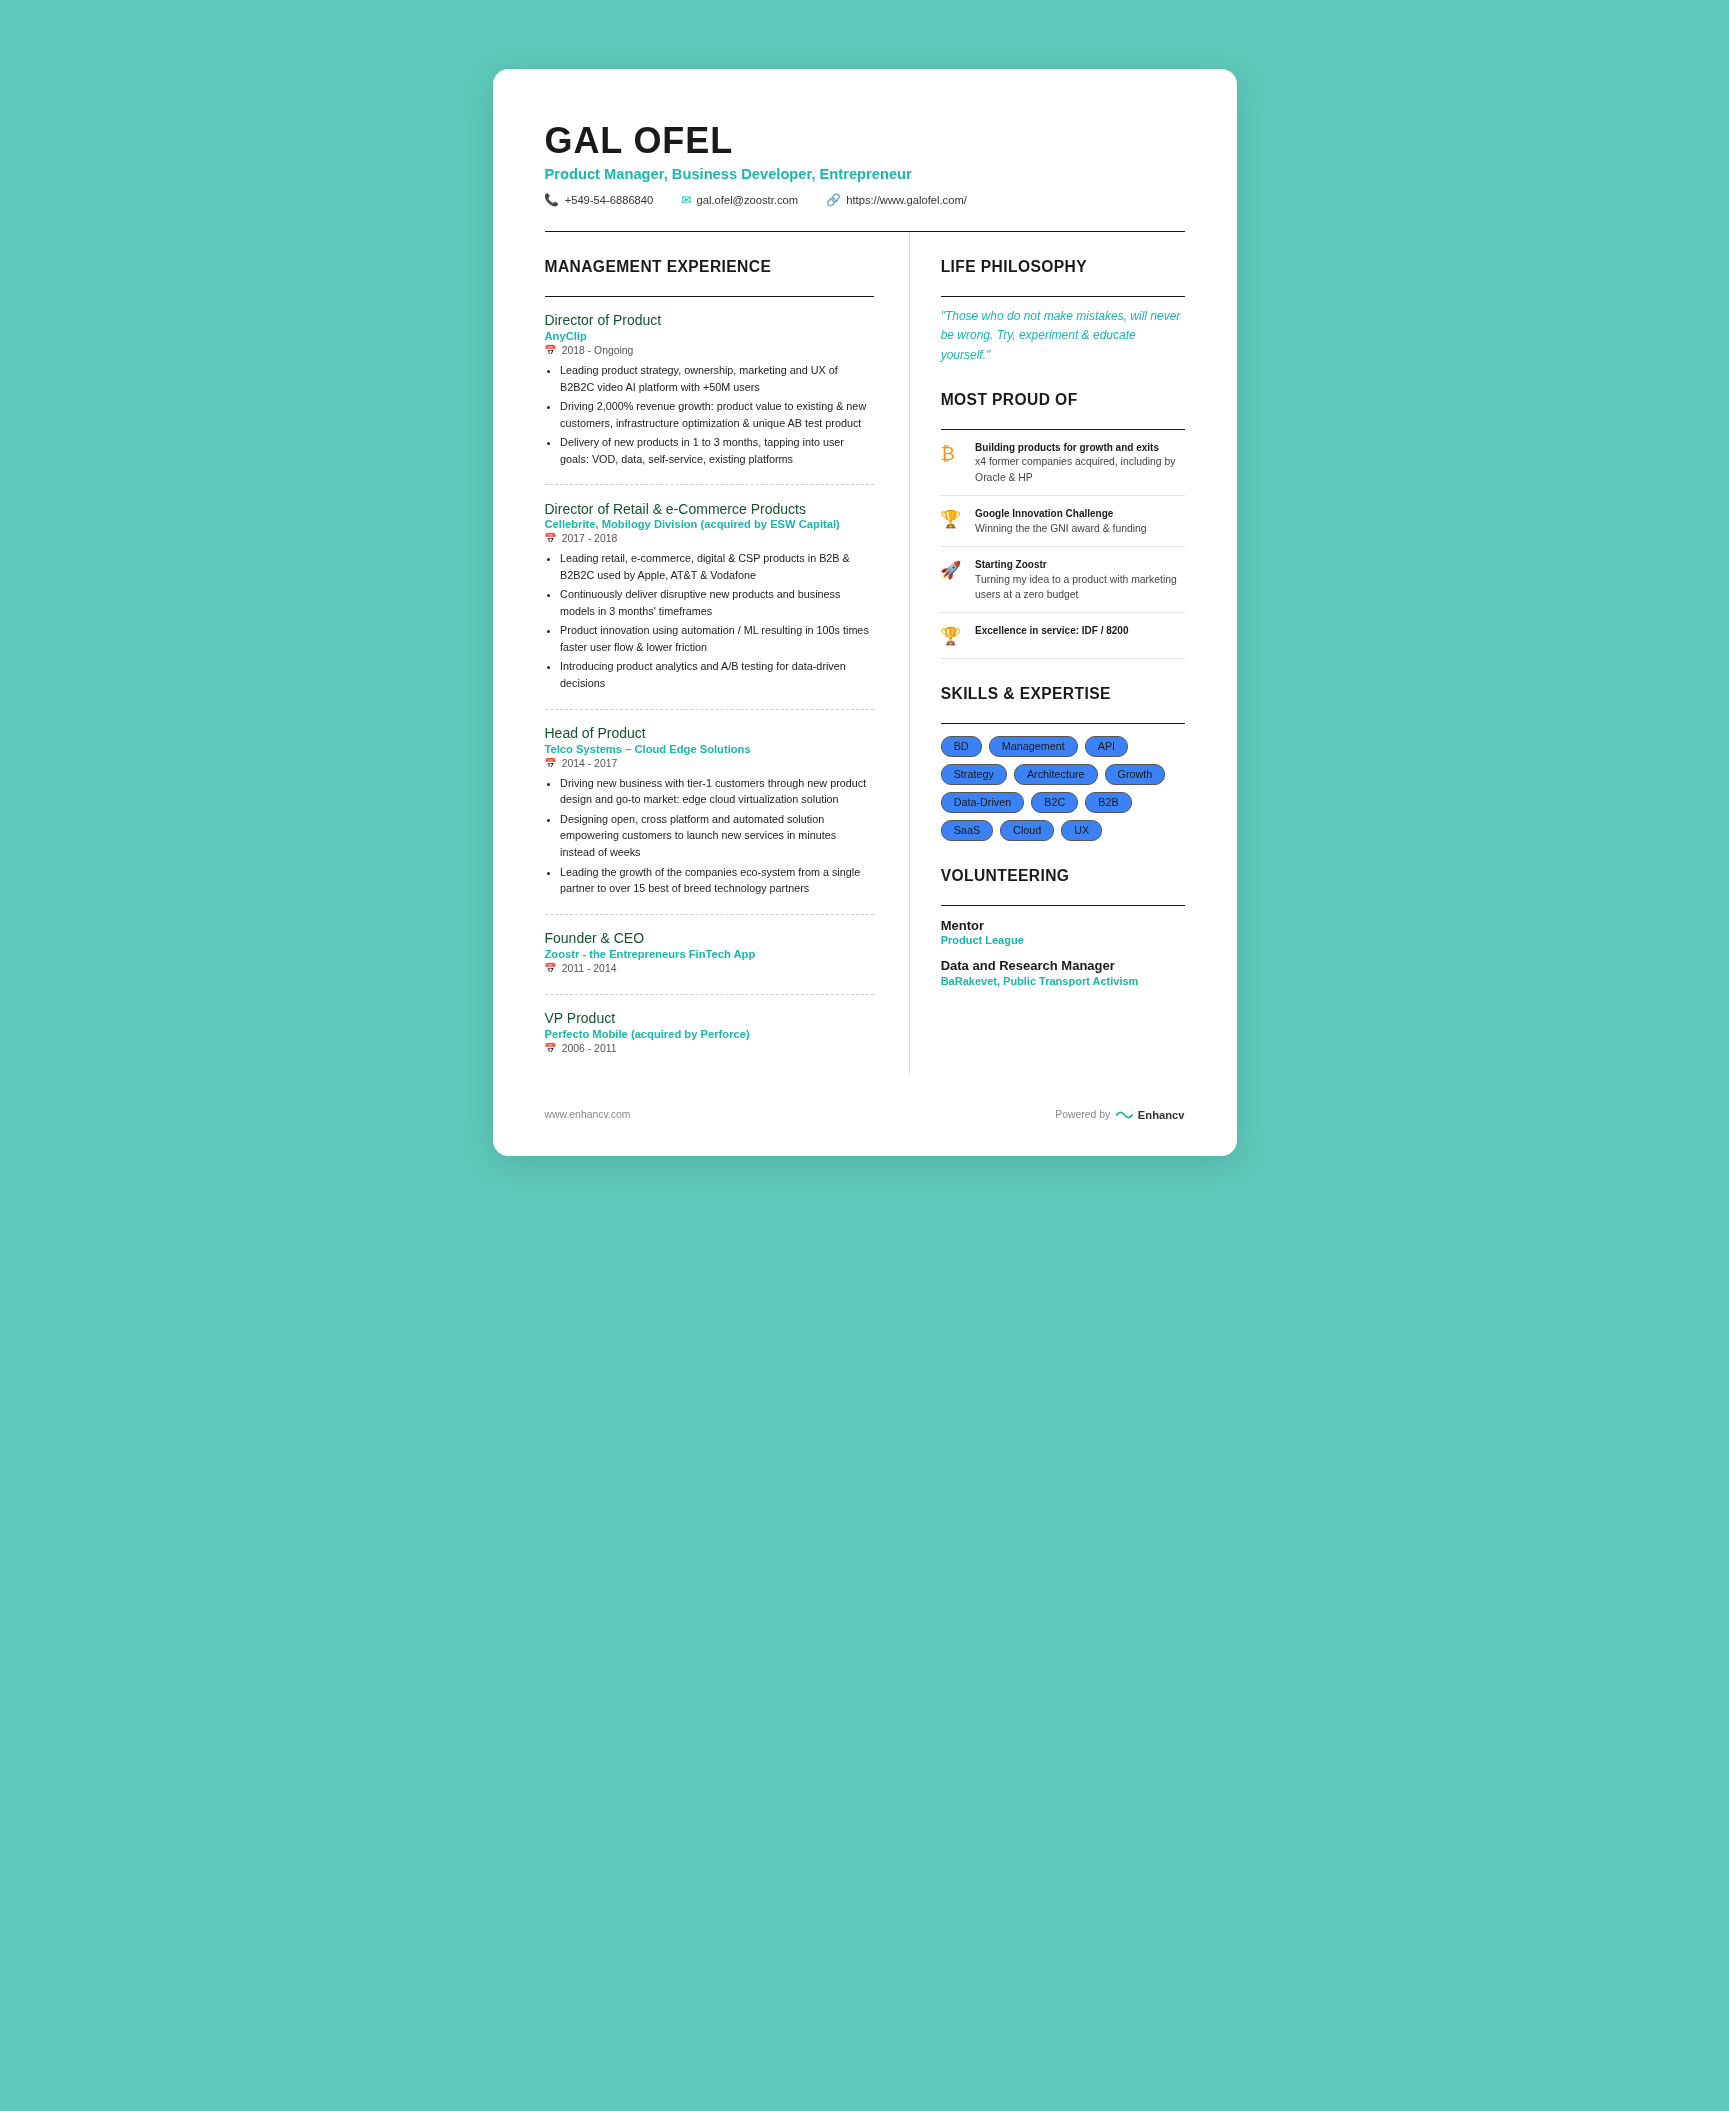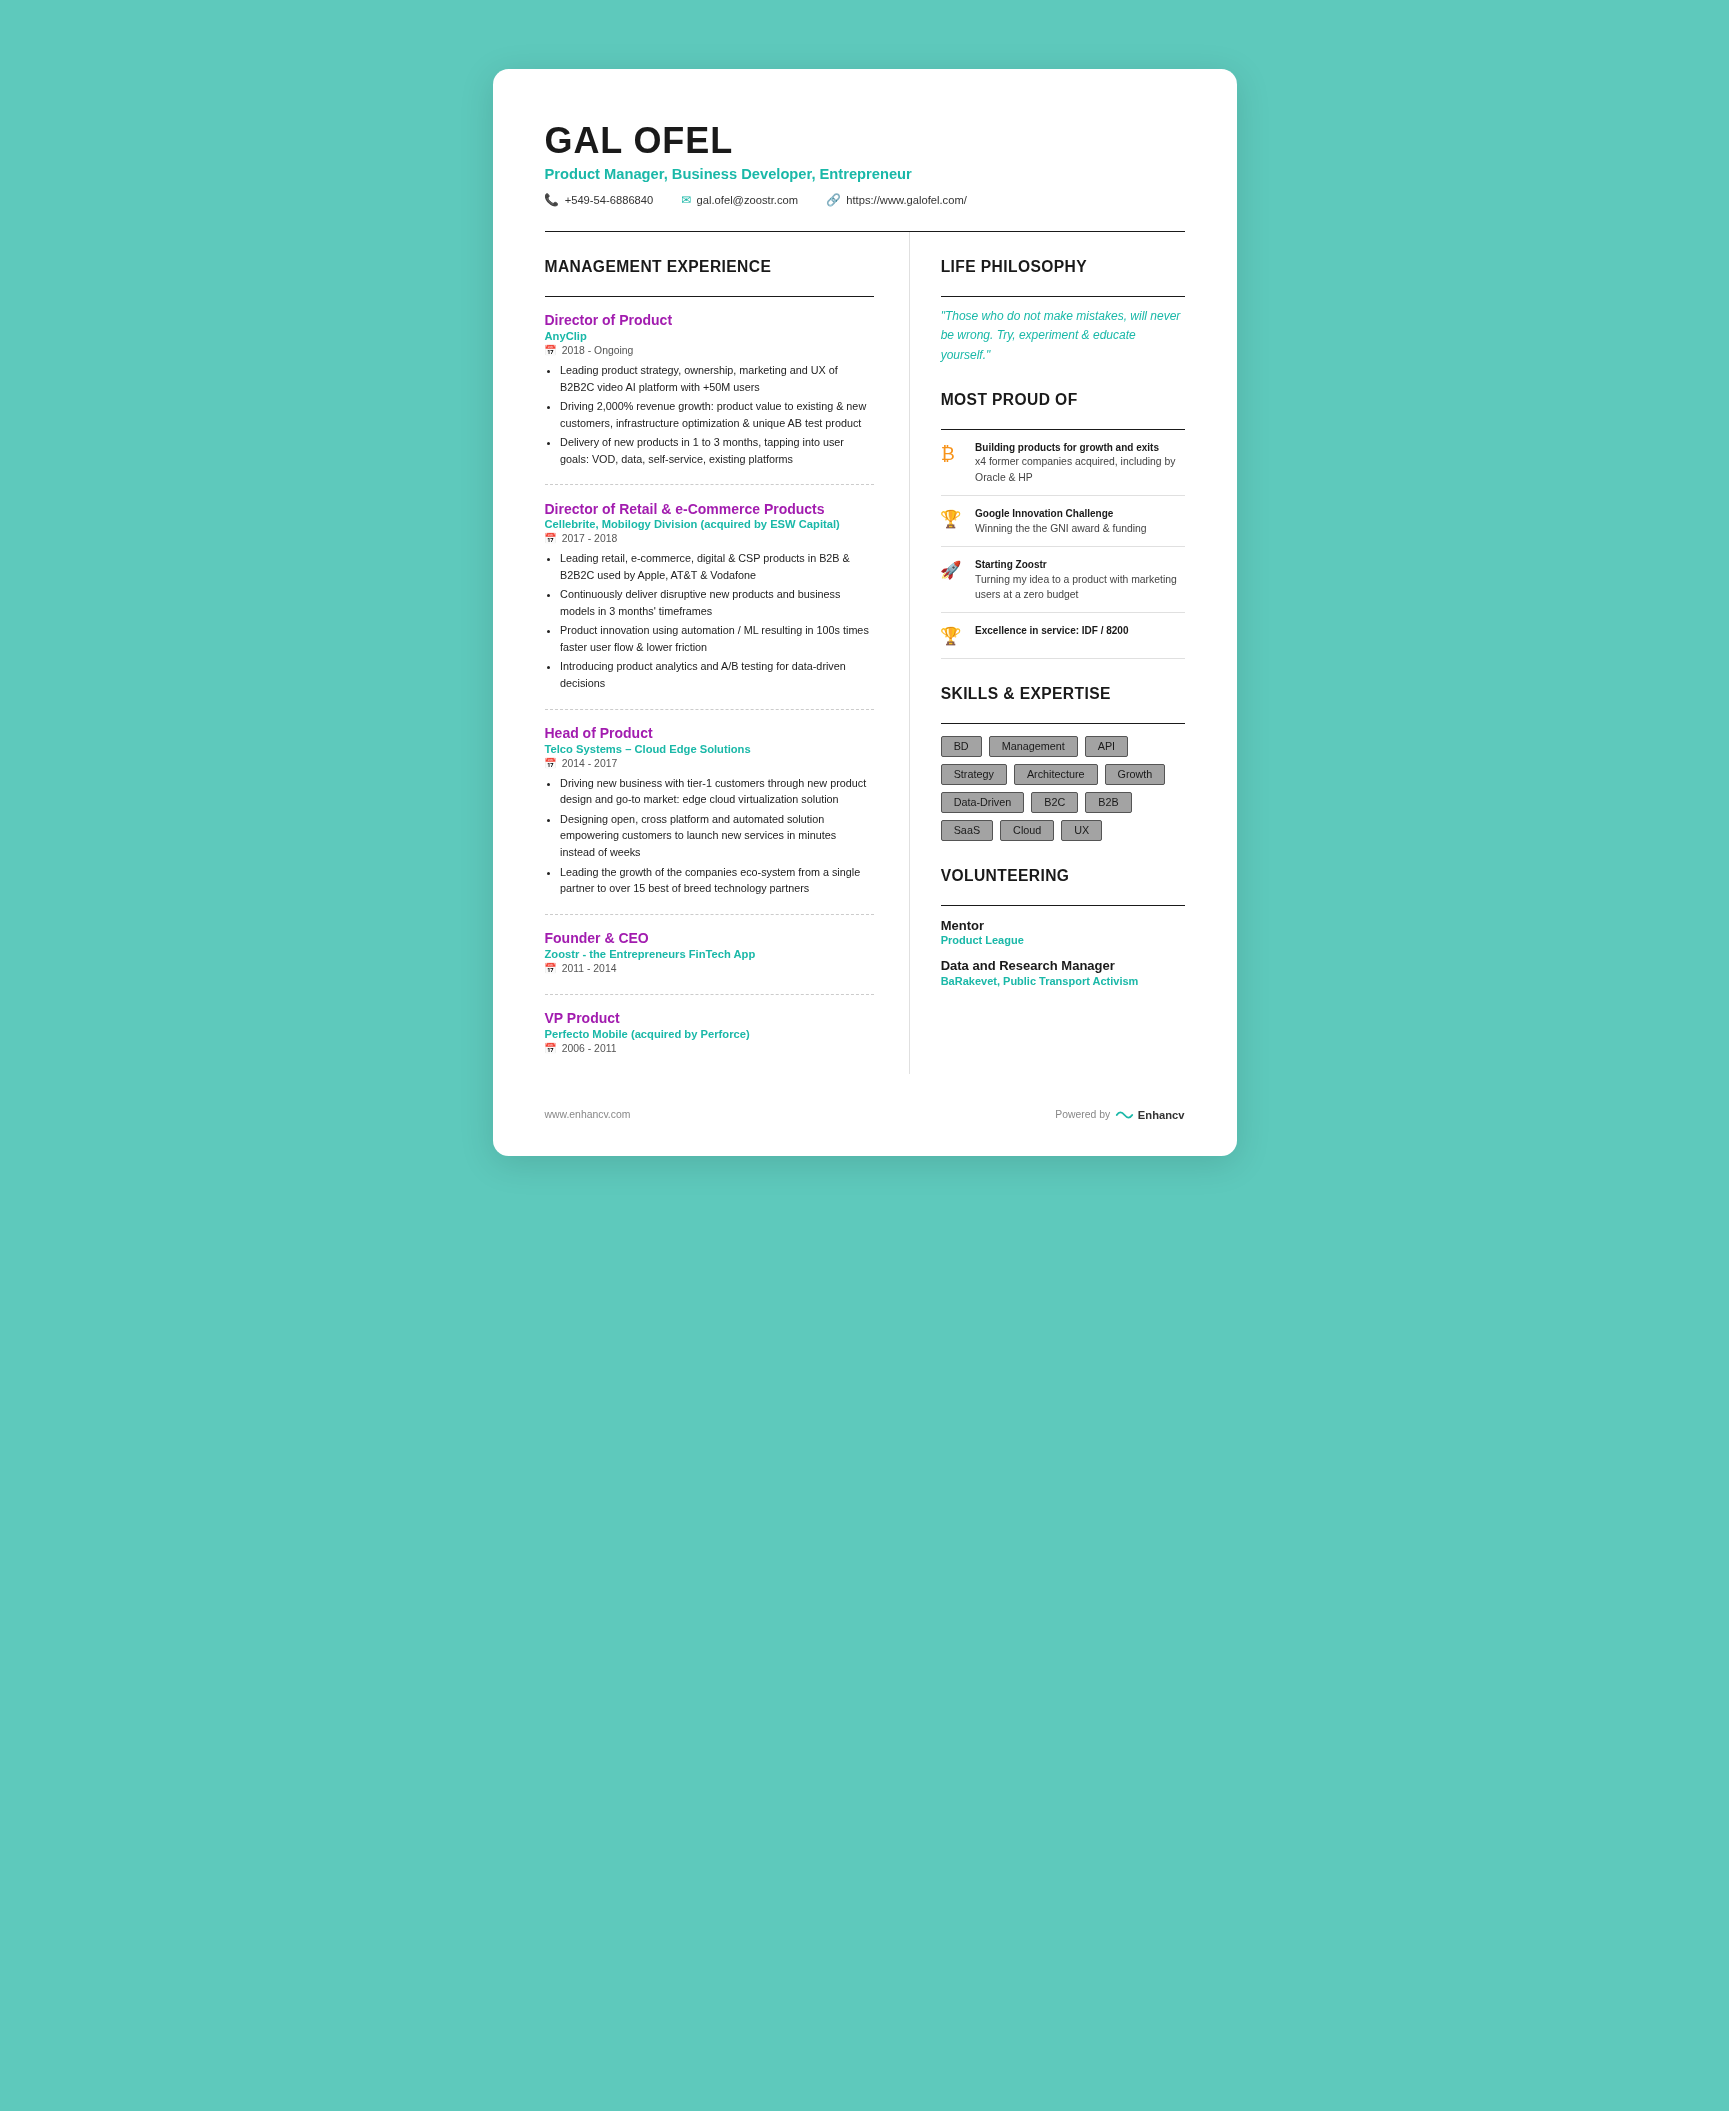--- a/index.html
+++ b/index.html
@@ -86,22 +86,22 @@
     .exp-item {
       margin-top: 15.6px;
       padding-bottom: 14px;
       border-bottom: 0.9px dashed #ccc;
     }
     .exp-item:last-child {
       border-bottom: none;
     }
     .exp-title {
       font-size: 14px;
-      font-weight: 700;
-      color: #a21caf;
+      font-weight: 400;
+      color: #14532d;
       margin-bottom: 1.7px;
     }
     .exp-company {
       font-size: 11.2px;
       font-weight: 700;
       color: #1ab8a8;
       margin-bottom: 1.7px;
     }
     .exp-dates {
       font-size: 10.4px;
@@ -167,26 +167,26 @@
     }
     
     .skills-grid {
       display: flex;
       flex-wrap: wrap;
       gap: 7px;
       margin-top: 12px;
     }
     .skill-tag {
       border: 1.3px solid #555;
-      border-radius: 2px;
+      border-radius: 10px;
       padding: 3.5px 12px;
       font-size: 10.8px;
       color: #1a1a1a;
       font-weight: 500;
-      background: #a3a3a3;
+      background: #3b82f6;
     }
     
     .vol-item {
       margin-top: 12px;
     }
     .vol-title {
       font-size: 13px;
       font-weight: 600;
       color: #1a1a1a;
       margin-bottom: 1.7px;

